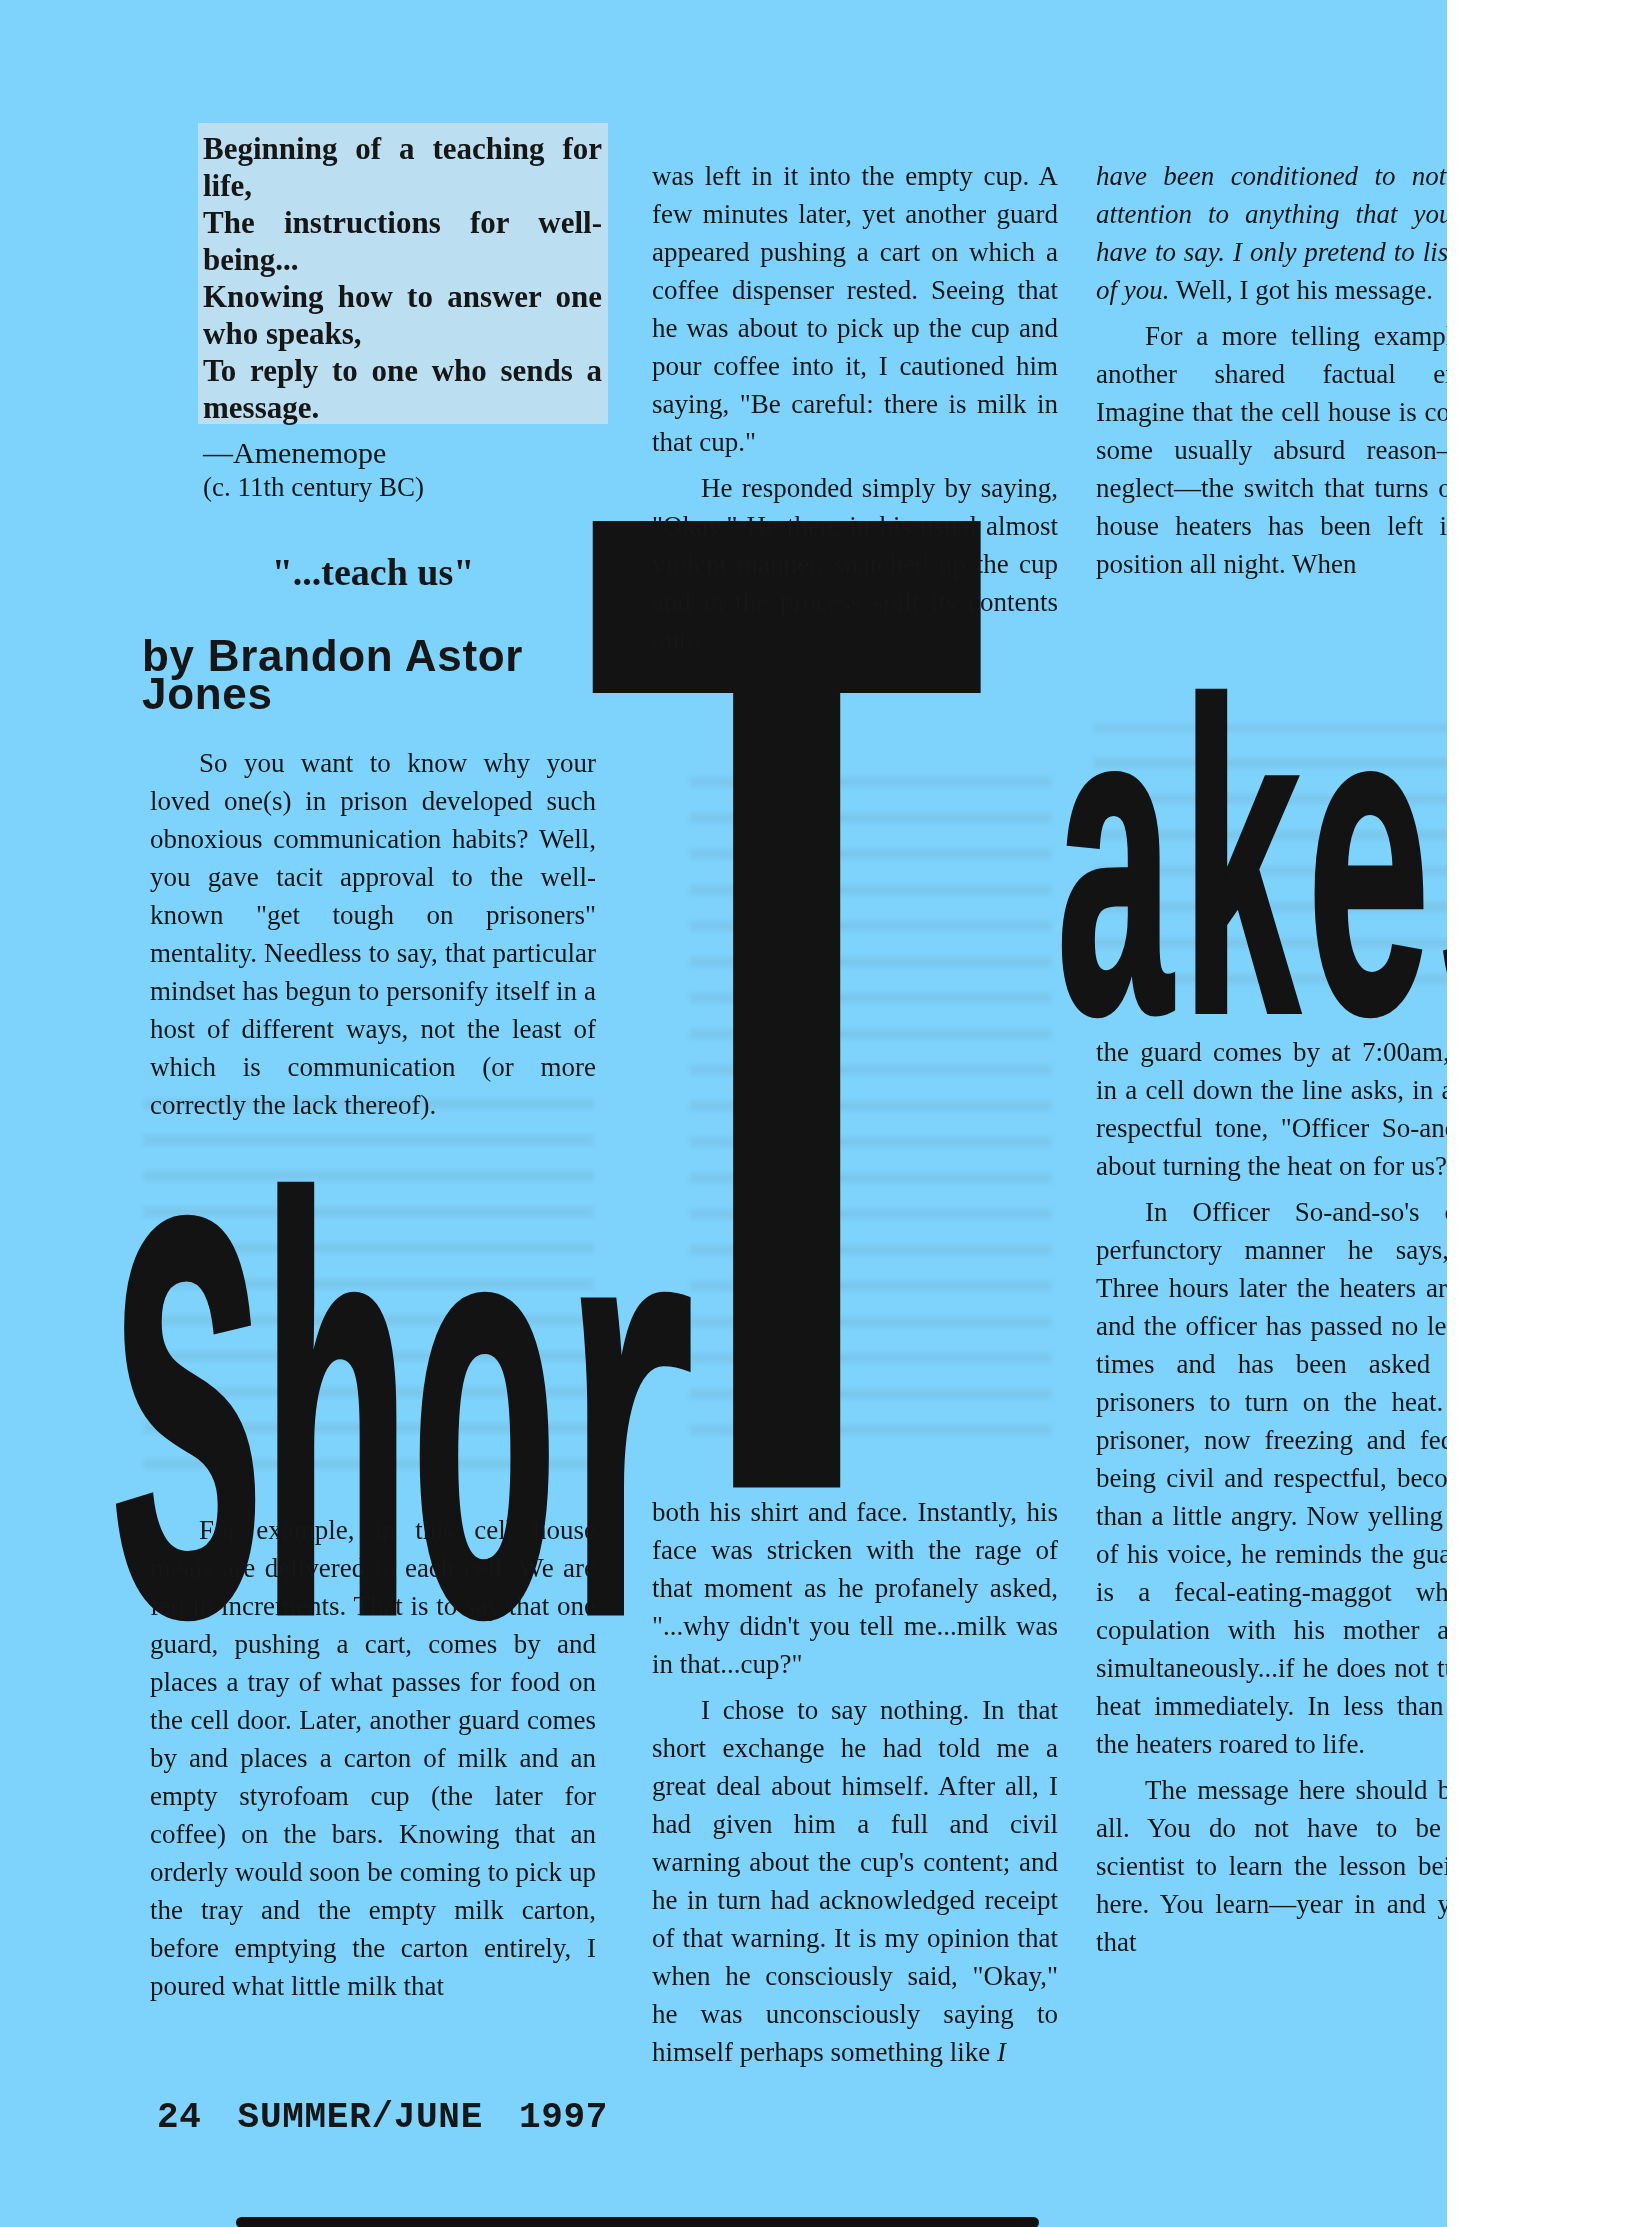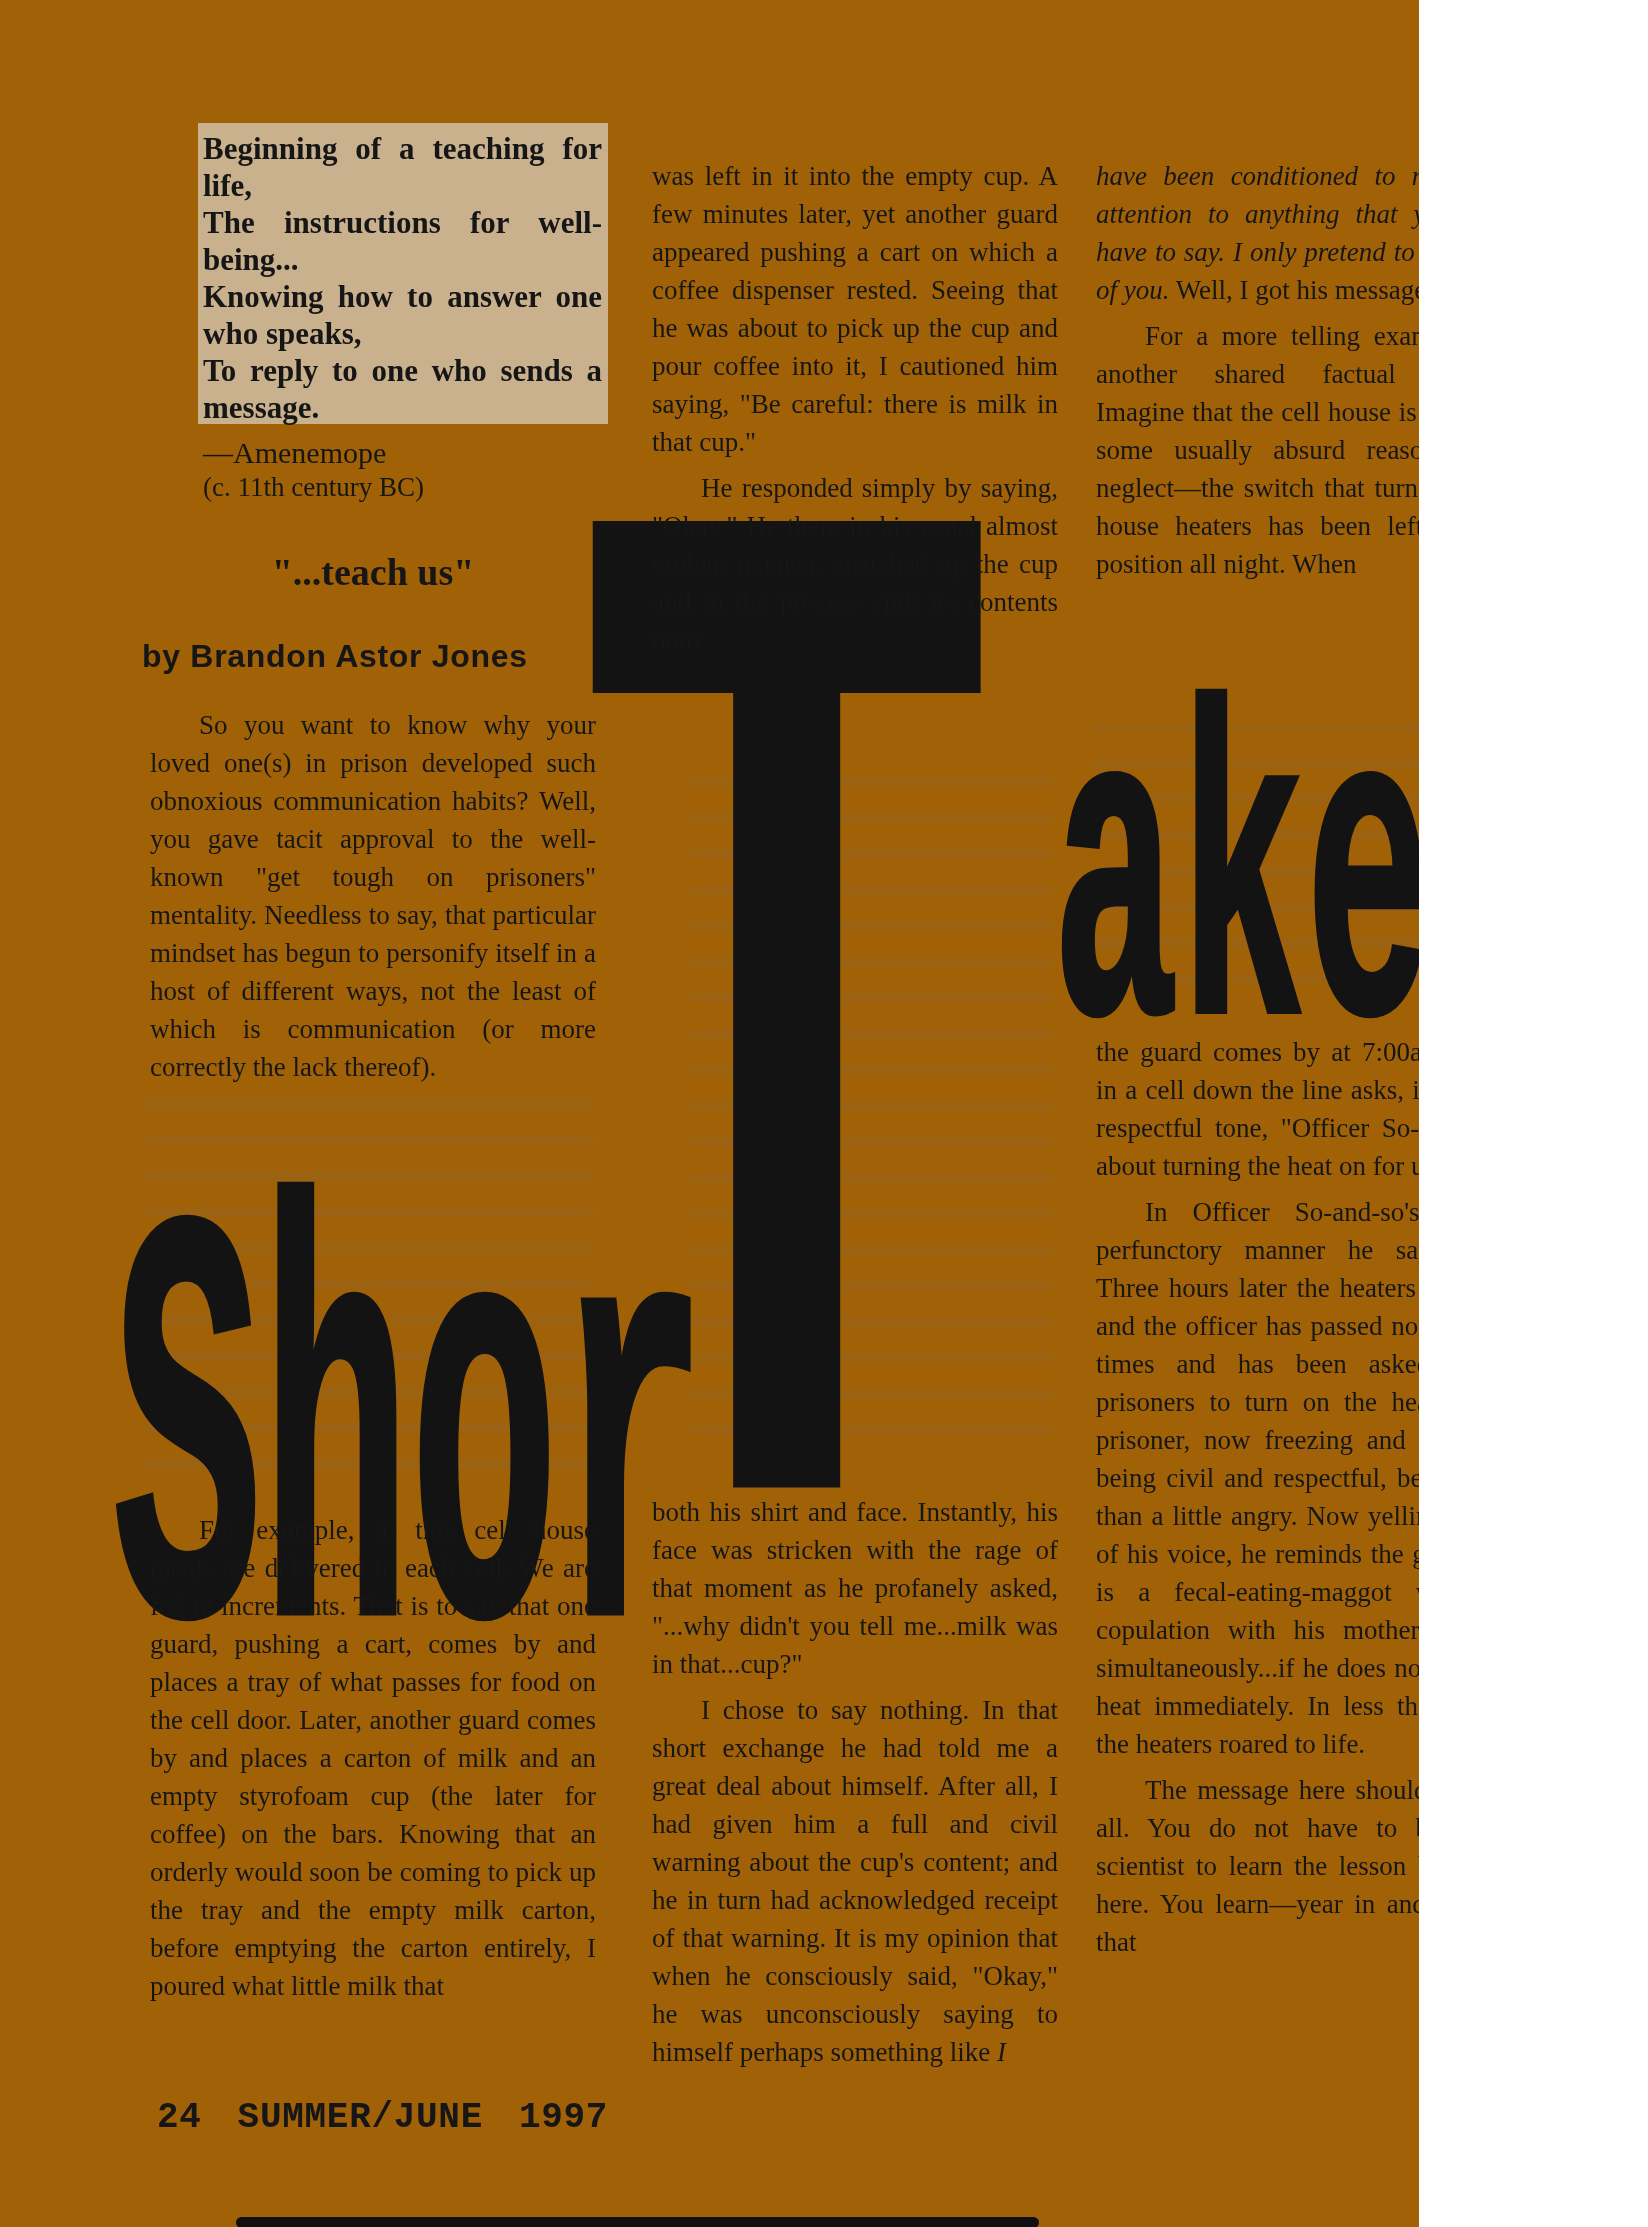--- a/index.html
+++ b/index.html
@@ -1,22 +1,23 @@
 <!DOCTYPE html>
 <html style="font-size:11px"><head>
 <meta charset="utf-8">
 <style>
   html,body{margin:0;padding:0;}
   .page{
     position:relative;
     width:1419px;height:2227px;
-    background:#a16207;
+    background:#7dd3fc;
     overflow:hidden;
     font-family:"Liberation Serif", serif;
     color:#161616;
+    padding-left:28px;
   }
   
   .ghost{
     position:absolute;z-index:1;
     background:repeating-linear-gradient(0deg,
       rgba(110,112,126,0.10) 0 9.6px,
       rgba(110,112,126,0.00) 9.6px 36px);
     filter:blur(2px);
   }
   .poem-panel{
@@ -52,21 +53,21 @@
   .attrib2{text-align:left;padding-right:0;
     font-size:27px;line-height:34px;margin-left:61px;width:399px;}
   .title{
     margin:48px 0 0 0;
     text-align:center;
     font-size:38px;line-height:41px;font-weight:bold;
   }
   .byline{
     margin-top:44px;
     font-family:"Liberation Sans", sans-serif;
-    font-weight:bold;font-size:32px;line-height:38px;
+    font-weight:bold;font-size:44px;line-height:38px;
     letter-spacing:0.7px;
   }
   .first-para{margin-top:31px;}
   .masthead{position:absolute;left:0;top:0;z-index:2;pointer-events:none;}
   .masthead text{
     font-family:"Liberation Mono","DejaVu Sans Mono",monospace;
     font-weight:bold;fill:#131313;stroke:#131313;
   }
   .footer{
     position:absolute;z-index:3;

